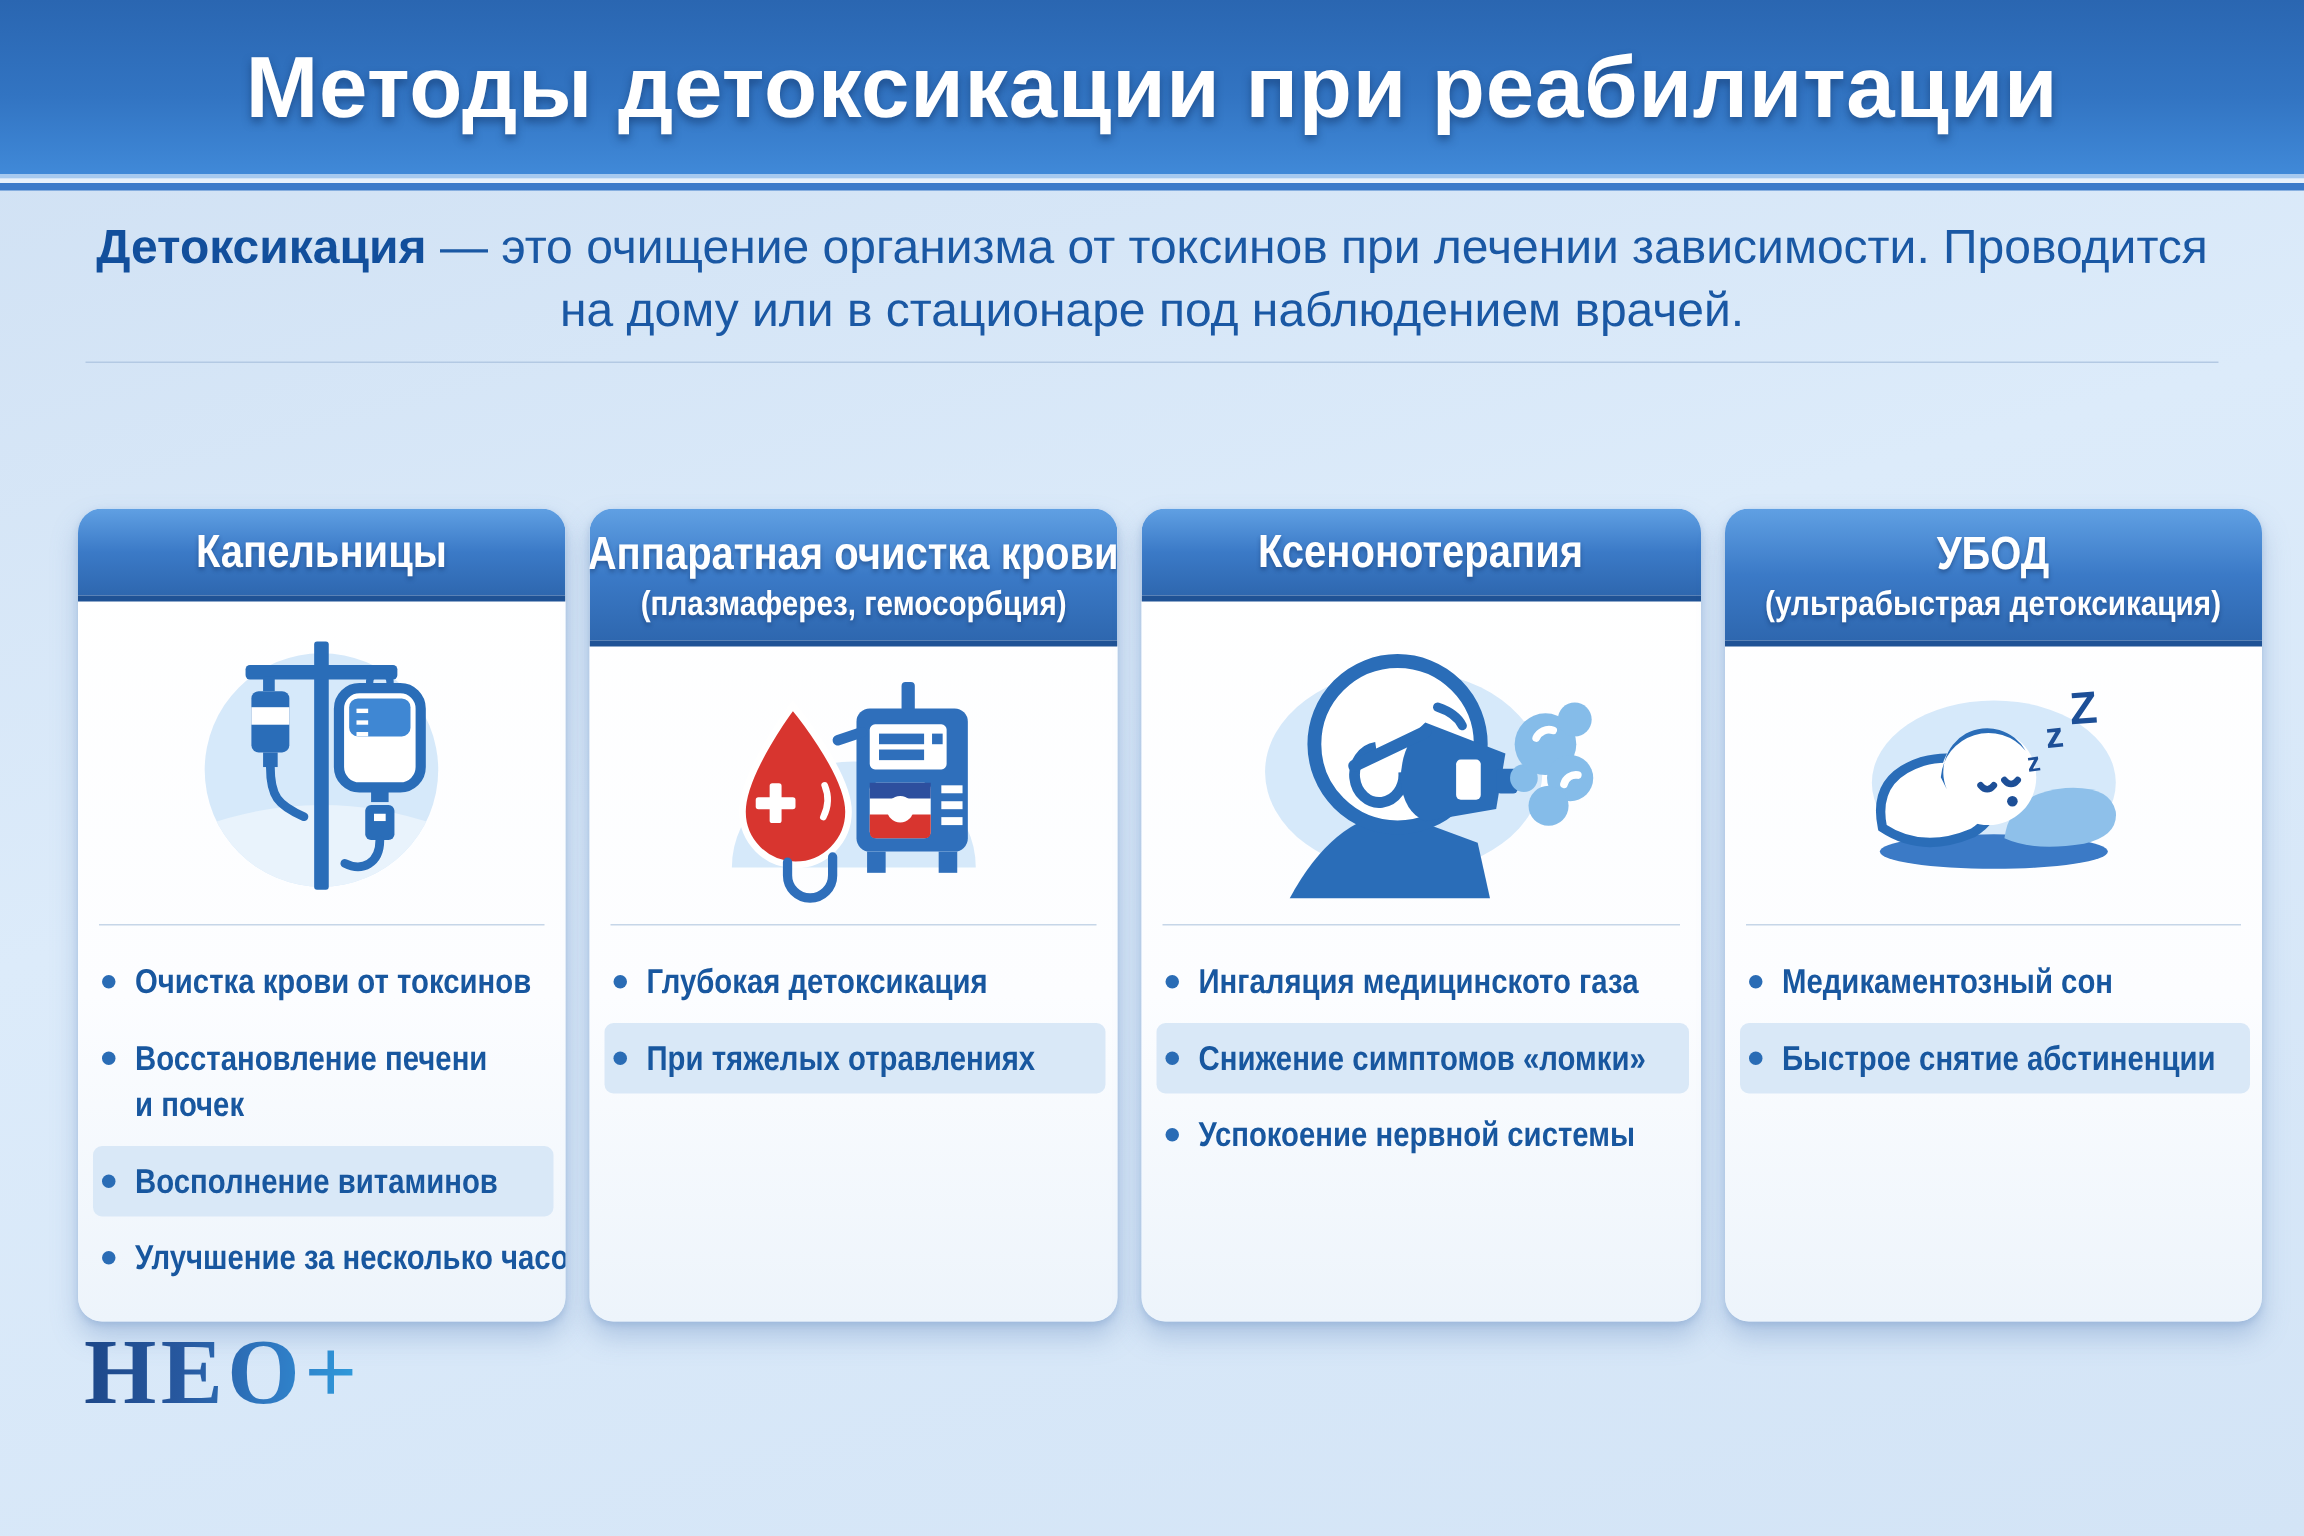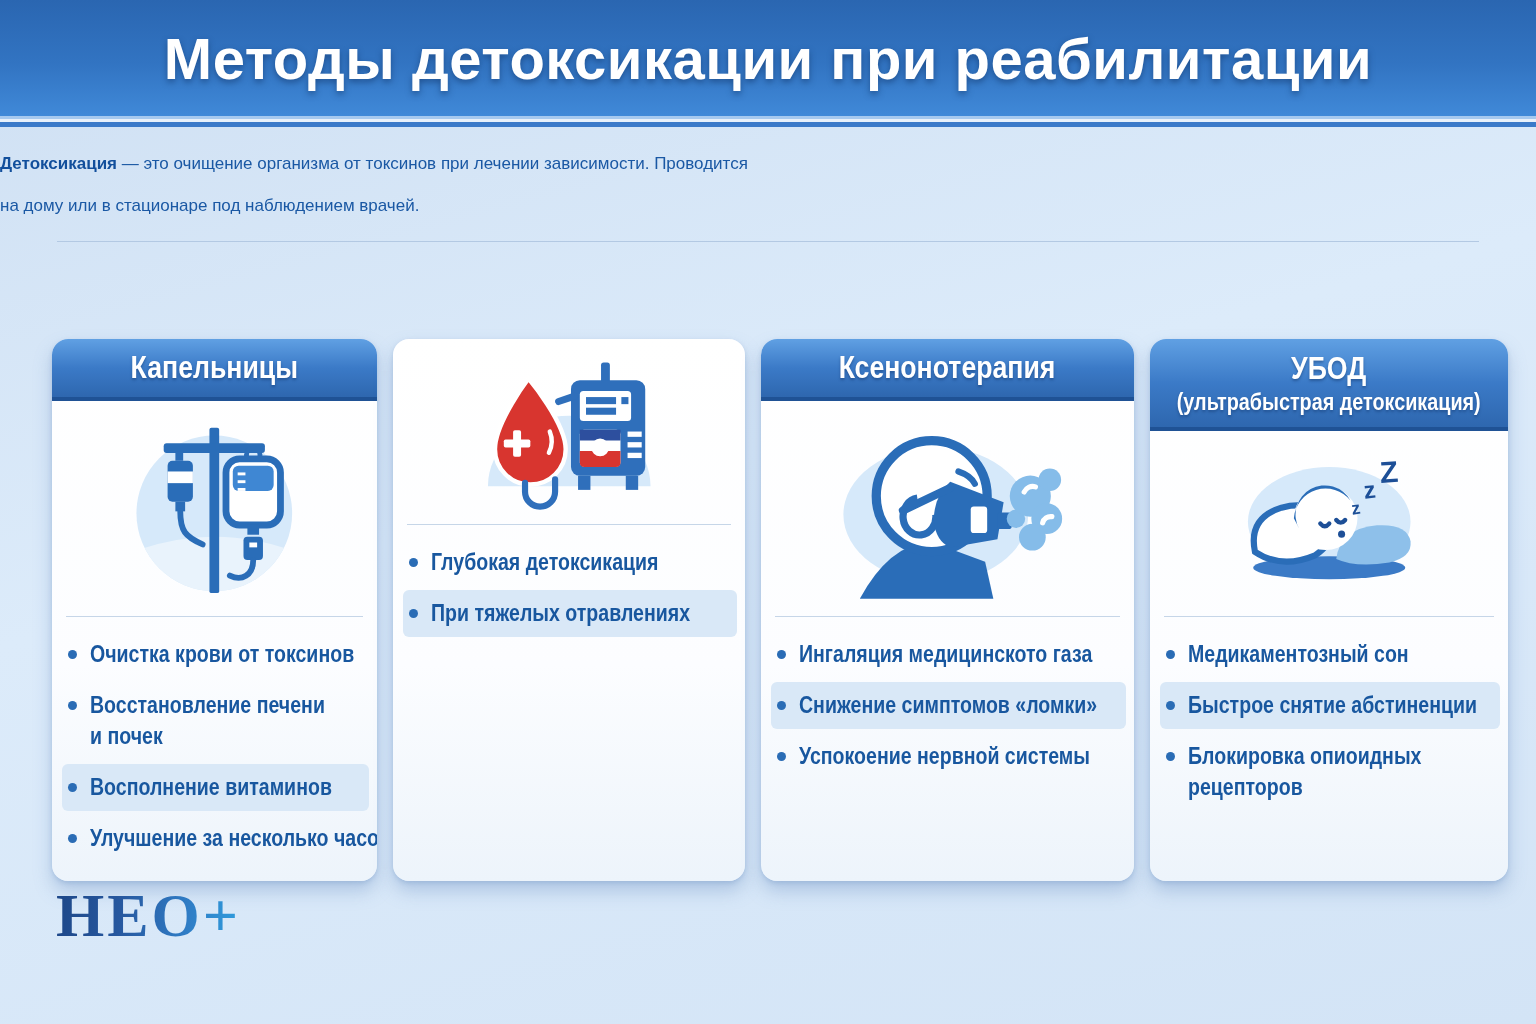--- a/index.html
+++ b/index.html
@@ -16,22 +16,22 @@
   }
   .page-title{
     margin:0;color:#ffffff;font-size:58px;font-weight:bold;letter-spacing:.5px;
     text-shadow:0 3px 6px rgba(12,44,92,.5);
   }
   .accent-light{height:3px;background:#a6c9ef;}
   .accent-mid{height:3px;background:#e8f1fb;}
   .accent-dark{height:5px;background:#3b7ac9;}
   
   .intro{
-    margin-top:16px;text-align:left;
-    font-size:17px;line-height:42px;color:#1a58a4;
+    margin-top:16px;text-align:center;
+    font-size:32px;line-height:42px;color:#1a58a4;
   }
   .intro .lead{font-weight:bold;color:#124f9c;}
   .intro-divider{width:1422px;height:1px;background:#b3c9e3;margin:14px auto 0;}
   
   .cards{position:absolute;left:52px;top:303px;display:flex;gap:16px;margin-top:36px;}
   .card{
     height:542px;border-radius:16px;overflow:hidden;
     background:linear-gradient(180deg,#ffffff 0%,#fcfdff 60%,#edf4fb 100%);
     box-shadow:0 10px 18px rgba(96,136,188,.35),0 2px 4px rgba(96,136,188,.25);
   }
@@ -149,20 +149,24 @@
         <li class="bullet-row">
           <span class="bullet-dot"></span>
           <div>
             <div class="bullet-line">Улучшение за несколько часов</div>
           </div>
         </li>
       </ul>
   </section>
 
   <section class="card">
+    <header class="card-head double">
+      <h2 class="card-title">Аппаратная очистка крови</h2>
+      <div class="card-subtitle">(плазмаферез, гемосорбция)</div>
+    </header>
     <div class="icon-zone short">
         <svg viewBox="0 0 220 180" xmlns="http://www.w3.org/2000/svg">
     <path d="M18 152 A92 80 0 0 1 202 152 Z" fill="#d6e9fa"></path>
     <rect x="146" y="12" width="10" height="26" rx="3" fill="#2f6fbb"></rect>
     <rect x="112" y="32" width="84" height="108" rx="10" fill="#2f6fbb"></rect>
     <rect x="122" y="44" width="58" height="34" rx="4" fill="#ffffff"></rect>
     <rect x="129" y="51" width="34" height="8" fill="#2f6fbb"></rect>
     <rect x="129" y="63" width="34" height="8" fill="#2f6fbb"></rect>
     <rect x="169" y="51" width="8" height="8" fill="#2f6fbb"></rect>
     <rect x="122" y="88" width="46" height="42" rx="5" fill="#ffffff"></rect>
@@ -275,24 +279,17 @@
           <div>
             <div class="bullet-line">Медикаментозный сон</div>
           </div>
         </li>
         <li class="bullet-row hl">
           <span class="bullet-dot"></span>
           <div>
             <div class="bullet-line">Быстрое снятие абстиненции</div>
           </div>
         </li>
-        <li class="bullet-row">
-          <span class="bullet-dot"></span>
-          <div>
-            <div class="bullet-line">Блокировка опиоидных</div>
-            <div class="bullet-line">рецепторов</div>
-          </div>
-        </li>
       </ul>
   </section>
 </div>
 
 <div class="logo">НЕО+</div>
 
 </body></html>

